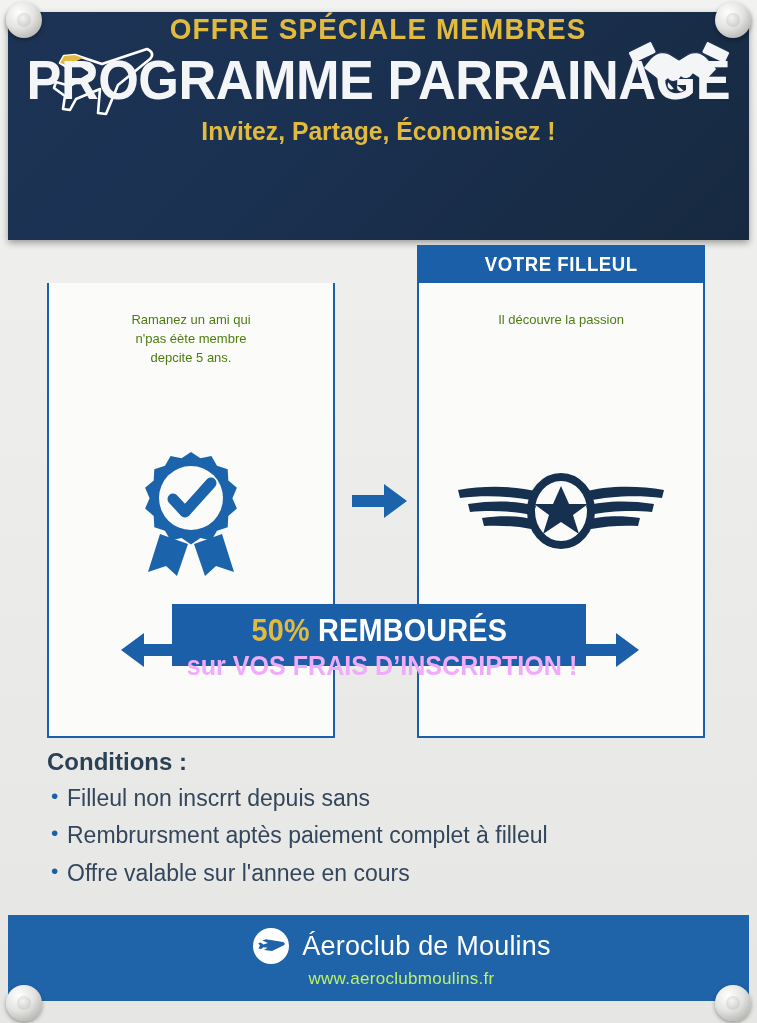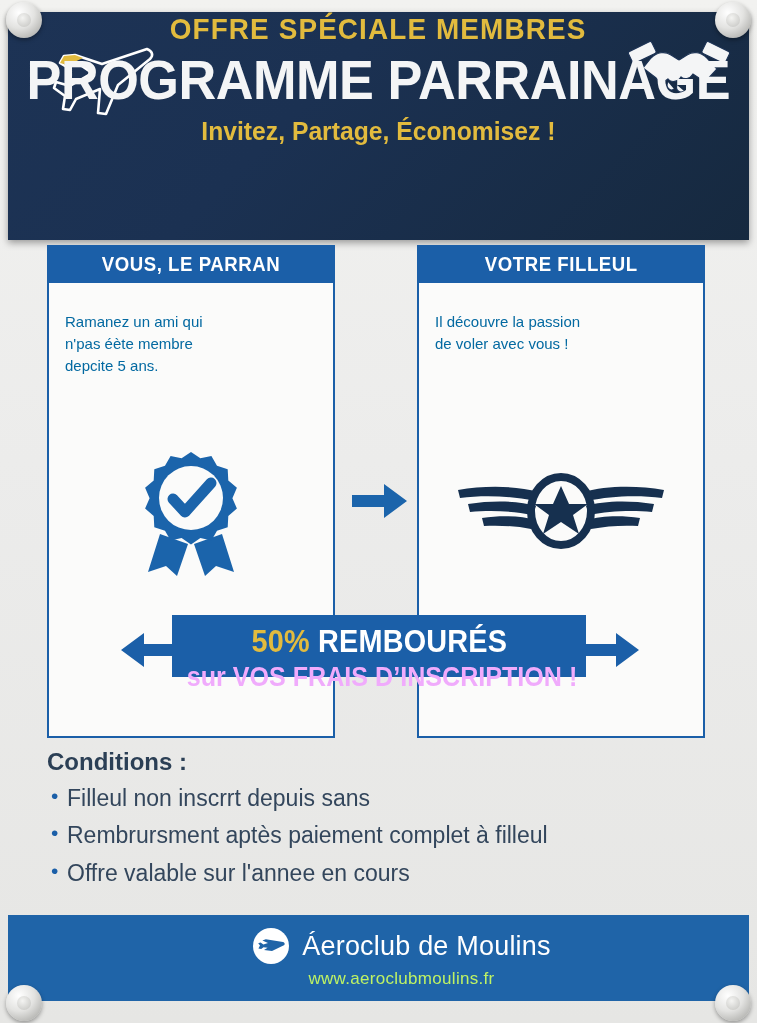--- a/index.html
+++ b/index.html
@@ -91,43 +91,44 @@
     background:#1b5fa8;
     color:#ffffff; font-weight:bold; font-size:20px;
     letter-spacing:.6px;
     display:flex; align-items:center; justify-content:center;
     transform:scaleX(1);
     white-space:nowrap;
   }
   .col-head span{ display:inline-block; transform:scaleX(.93); }
   .col-body{
     padding:28px 16px 0;
-    color:#0369a1;
-    font-size:15px;
+    text-align:center;
+    color:#4d7c0f;
+    font-size:13px;
     line-height:1.45;
   }
   .col-body .ln{ display:block; }
   .col-art{
     position:absolute; left:0; right:0; top:165px;
     display:flex; align-items:center; justify-content:center;
     height:130px;
   }
   .mid-arrow{
     position:absolute; left:350px; top:198px;
     width:60px; height:40px;
     display:flex; align-items:center; justify-content:center;
     z-index:5;
   }
 
   
   .banner-wrap{
     position:absolute; left:0; top:600px; width:757px; height:100px; z-index:20;
   }
   .banner{
-    position:absolute; left:172px; top:15px; width:414px; height:62px;
+    position:absolute; left:172px; top:4px; width:414px; height:62px;
     background:#1b5fa8;
   }
   .banner-l1{
     position:absolute; left:0; right:0; top:9px;
     text-align:center; color:#ffffff;
     font-weight:bold; font-size:31px; letter-spacing:.2px;
     white-space:nowrap;
   }
   .banner-l1 em{ color:#e2bb3e; font-style:normal; }
   .banner-l1 i{ display:inline-block; transform:scaleX(.93); font-style:normal;}
@@ -200,23 +201,20 @@
   </div>
 
   <div class="bolt tl"></div>
   <div class="bolt tr"></div>
   <div class="bolt bl"></div>
   <div class="bolt br"></div>
 
   <div class="columns">
 
     <div class="col left">
-      <div class="col-head">
-        <span>VOUS, LE PARRAN</span>
-      </div>
       <div class="col-body">
         <span class="ln">Ramanez un ami qui</span>
         <span class="ln">n'pas éète membre</span>
         <span class="ln">depcite 5 ans.</span>
       </div>
       <div class="col-art">
         <svg width="122" height="130" viewBox="0 0 122 130">
           <path d="M30 86 L18 124 L36 118 L47 128 L58 96 Z" fill="#1b64ab"></path>
           <path d="M92 86 L104 124 L86 118 L75 128 L64 96 Z" fill="#1b64ab"></path>
           <path d="M61 4 l9.4 6.3 11-2.4 5.6 9.8 10.7 3.5 .6 11.3 8.6 7.3 -4.5 10.4 4.5 10.4 -8.6 7.3 -.6 11.3 -10.7 3.5 -5.6 9.8 -11-2.4 -9.4 6.3 -9.4-6.3 -11 2.4 -5.6-9.8 -10.7-3.5 -.6-11.3 -8.6-7.3 4.5-10.4 -4.5-10.4 8.6-7.3 .6-11.3 10.7-3.5 5.6-9.8 11 2.4 Z" fill="#1b64ab"></path>
@@ -231,21 +229,20 @@
         <path d="M0 12 H32 V1 L55 18 L32 35 V24 H0 Z" fill="#1b64ab"></path>
       </svg>
     </div>
 
     <div class="col right">
       <div class="col-head">
         <span>VOTRE FILLEUL</span>
       </div>
       <div class="col-body">
         <span class="ln">Il découvre la passion</span>
-        <span class="ln">de voler avec vous !</span>
       </div>
       <div class="col-art">
         <svg width="210" height="86" viewBox="0 0 210 86">
           <g fill="#16304f">
             <path d="M2 20 C30 15 62 16 82 22 L78 31 C56 26 28 25 4 28 Z"></path>
             <path d="M12 34 C38 30 64 31 80 36 L76 45 C58 41 34 40 14 42 Z"></path>
             <path d="M26 48 C46 45 66 46 79 50 L75 59 C60 56 42 55 28 56 Z"></path>
             <path d="M208 20 C180 15 148 16 128 22 L132 31 C154 26 182 25 206 28 Z"></path>
             <path d="M198 34 C172 30 146 31 130 36 L134 45 C152 41 176 40 196 42 Z"></path>
             <path d="M184 48 C164 45 144 46 131 50 L135 59 C150 56 168 55 182 56 Z"></path>

